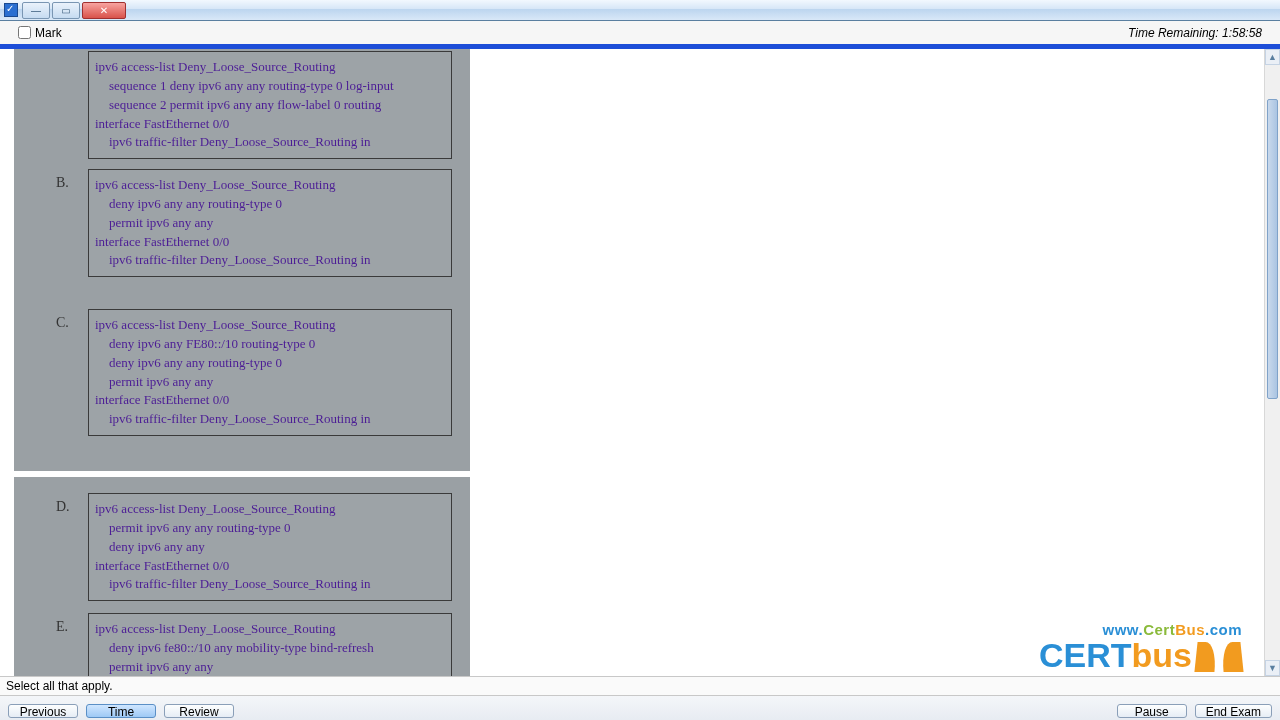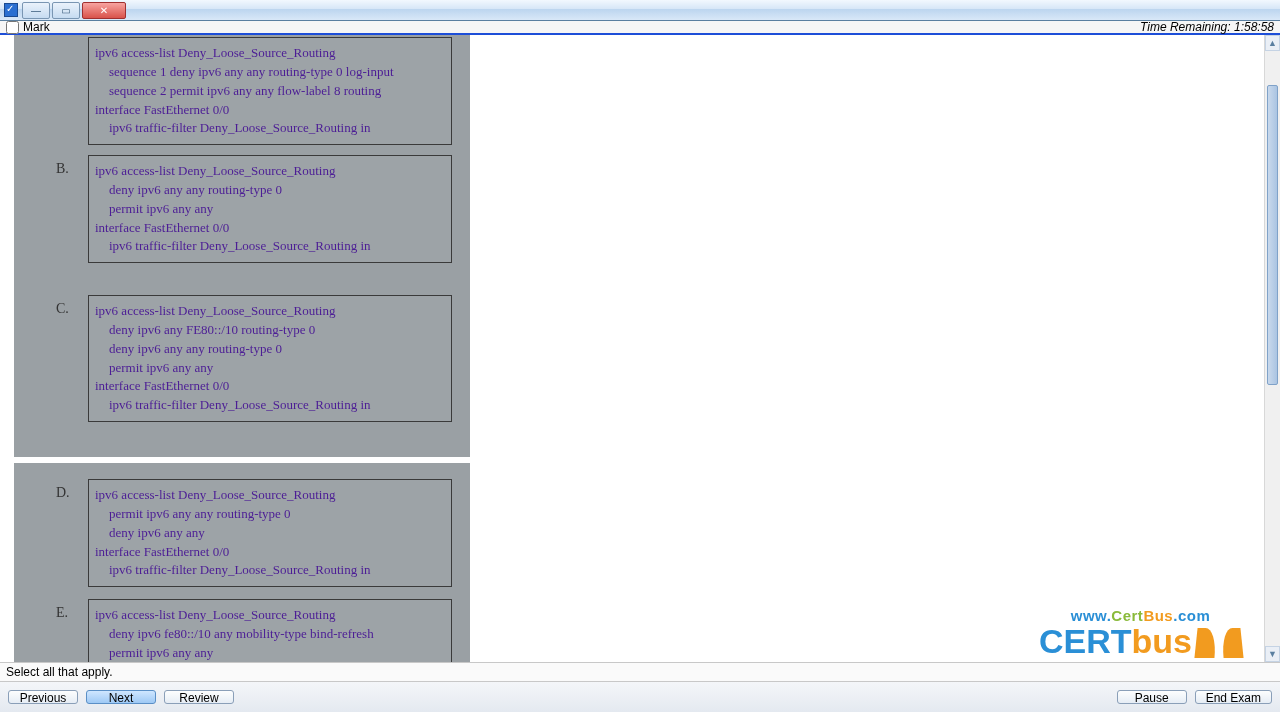--- a/index.html
+++ b/index.html
@@ -4,42 +4,42 @@
 <style>
   * { box-sizing: border-box; margin: 0; padding: 0; }
   html, body { width: 1280px; height: 720px; overflow: hidden; font-family: "Segoe UI", Tahoma, sans-serif; font-size: 12px; background: #fff; }
   .titlebar { height: 21px; background: linear-gradient(to bottom, #f2f8fe 0%, #d6e6f7 45%, #bcd5ef 46%, #d9e8f8 100%); border-bottom: 1px solid #5a7fa0; display: flex; align-items: center; padding: 0 2px 0 4px; color: #385a7a; }
   .titlebar .app-icon { width: 14px; height: 14px; background: #2a6fd1; border: 1px solid #1a4a90; margin-right: 4px; position: relative; }
   .titlebar .app-icon::after { content: "✓"; color: #fff; font-size: 10px; position: absolute; top: -1px; left: 1px; }
   .titlebar .title-text { flex: 1; font-size: 12px; }
   .win-controls { display: flex; gap: 2px; }
   .win-btn { width: 28px; height: 17px; border: 1px solid #7a96b3; border-radius: 2px; display: flex; align-items: center; justify-content: center; font-size: 10px; background: linear-gradient(to bottom,#eaf2fb,#c6dbf1); }
   .win-btn.close { background: linear-gradient(to bottom,#f7a3a0,#d9534b); color: #fff; border-color: #a03030; width: 44px;}
-  .toolbar { height: 14px; border-bottom: 2px solid #1d4ed8; display: flex; align-items: center; padding: 0 6px; background: #f6f6f6; }
+  .toolbar { height: 28px; border-bottom: 5px solid #1d4ed8; display: flex; align-items: center; padding: 0 18px; background: #f6f6f6; }
   .toolbar label { display: flex; align-items: center; gap: 4px; }
   .toolbar .spacer { flex: 1; }
   .time-remaining { font-size: 12px; font-style: italic; }
   .content-wrap { position: relative; height: 627px; background: #fff; }
   .content { position: absolute; top: 0; left: 0; right: 16px; bottom: 0; overflow: hidden; }
   .vscroll { position: absolute; top: 0; right: 0; width: 16px; height: 100%; background: #f0f0f0; border-left: 1px solid #d8d8d8; }
   .vscroll .track { position: absolute; top: 16px; bottom: 16px; left: 0; right: 0; }
   .vscroll .thumb { position: absolute; left: 2px; right: 2px; background: linear-gradient(to right,#c9d9ec,#aac4e2); border: 1px solid #7fa2c9; border-radius: 2px; }
   .vscroll .arrow { position: absolute; left: 0; right: 0; height: 16px; display:flex; align-items:center; justify-content:center; font-size:9px; color:#5a7fa0; background:#eaeff6; border:1px solid #c5d3e4;}
   .vscroll .arrow.up { top: 0; }
   .vscroll .arrow.down { bottom: 0; }
   
   .scan-panel { position: absolute; background: #9aa0a4; color: #333; font-family: "Times New Roman", serif; font-size: 13px; }
   .panel-top { top: 0; left: 14px; width: 456px; height: 422px; }
   .panel-bot { top: 428px; left: 14px; width: 456px; height: 200px; }
   .answer-block { position: absolute; left: 74px; right: 18px; border: 1.5px solid #3a3a3a; padding: 6px 6px 6px 6px; background: rgba(255,255,255,0.04); }
   .answer-label { position: absolute; left: 42px; font-family: "Times New Roman", serif; font-size: 14px; }
   .cfg-line { white-space: pre; line-height: 1.45; color: #4c1d95; }
   .ind1 { padding-left: 14px; font-family: Liberation Serif, serif; }
   
-  .certbus { position: absolute; right: 22px; bottom: 4px; text-align: center; }
+  .certbus { position: absolute; right: 22px; bottom: 4px; text-align: right; }
   .certbus .url { font-family: Arial, sans-serif; font-size: 15px; letter-spacing: 0.5px; }
   .certbus .url .w { color: #2a8fd6; font-weight: bold; }
   .certbus .url .c { color: #8aba3a; font-weight: bold; }
   .certbus .url .b { color: #f29b1f; font-weight: bold; }
   .certbus .url .d { color: #2a8fd6; font-weight: bold; }
   .certbus .brand { font-family: Arial, sans-serif; font-size: 34px; font-weight: 800; letter-spacing: 0px; color: #2a8fd6; line-height: 1; display:flex; align-items:center; justify-content:flex-end; }
   .certbus .brand .bus { color: #f29b1f; }
   .certbus .wing { display:inline-block; width: 46px; height: 34px; margin-left: 4px; position: relative;}
   .certbus .wing::before, .certbus .wing::after { content:""; position:absolute; bottom:0; width:20px; height:30px; background:#f29b1f; border-radius: 0 12px 0 0 / 0 30px 0 0; }
   .certbus .wing::before { left:0; transform: skewX(-6deg);}
@@ -77,21 +77,21 @@
 </div>
 
 <div class="content-wrap">
   <div class="content">
 
     <div class="scan-panel panel-top">
 
       <div class="answer-block" style="top:2px;">
         <div class="cfg-line">ipv6 access-list Deny_Loose_Source_Routing</div>
         <div class="cfg-line ind1">sequence 1 deny ipv6 any any routing-type 0 log-input</div>
-        <div class="cfg-line ind1">sequence 2 permit ipv6 any any flow-label 8 routing</div>
+        <div class="cfg-line ind1">sequence 2 permit ipv6 any any flow-label 0 routing</div>
         <div class="cfg-line">interface FastEthernet 0/0</div>
         <div class="cfg-line ind1">ipv6 traffic-filter Deny_Loose_Source_Routing in</div>
       </div>
 
       <div class="answer-label" style="top:126px;">B.</div>
       <div class="answer-block" style="top:120px;">
         <div class="cfg-line">ipv6 access-list Deny_Loose_Source_Routing</div>
         <div class="cfg-line ind1">deny ipv6 any any routing-type 0</div>
         <div class="cfg-line ind1">permit ipv6 any any</div>
         <div class="cfg-line">interface FastEthernet 0/0</div>
@@ -144,18 +144,18 @@
       <div class="thumb" style="top:34px; height:300px;"></div>
     </div>
     <div class="arrow down">▼</div>
   </div>
 </div>
 
 <div class="instruction">Select all that apply.</div>
 
 <div class="button-bar">
   <button class="btn">Previous</button>
-  <button class="btn primary">Next</button>
+  <button class="btn primary">Time</button>
   <button class="btn">Review</button>
   <div class="spacer"></div>
   <button class="btn">Pause</button>
   <button class="btn">End Exam</button>
 </div>
 
 </body></html>

